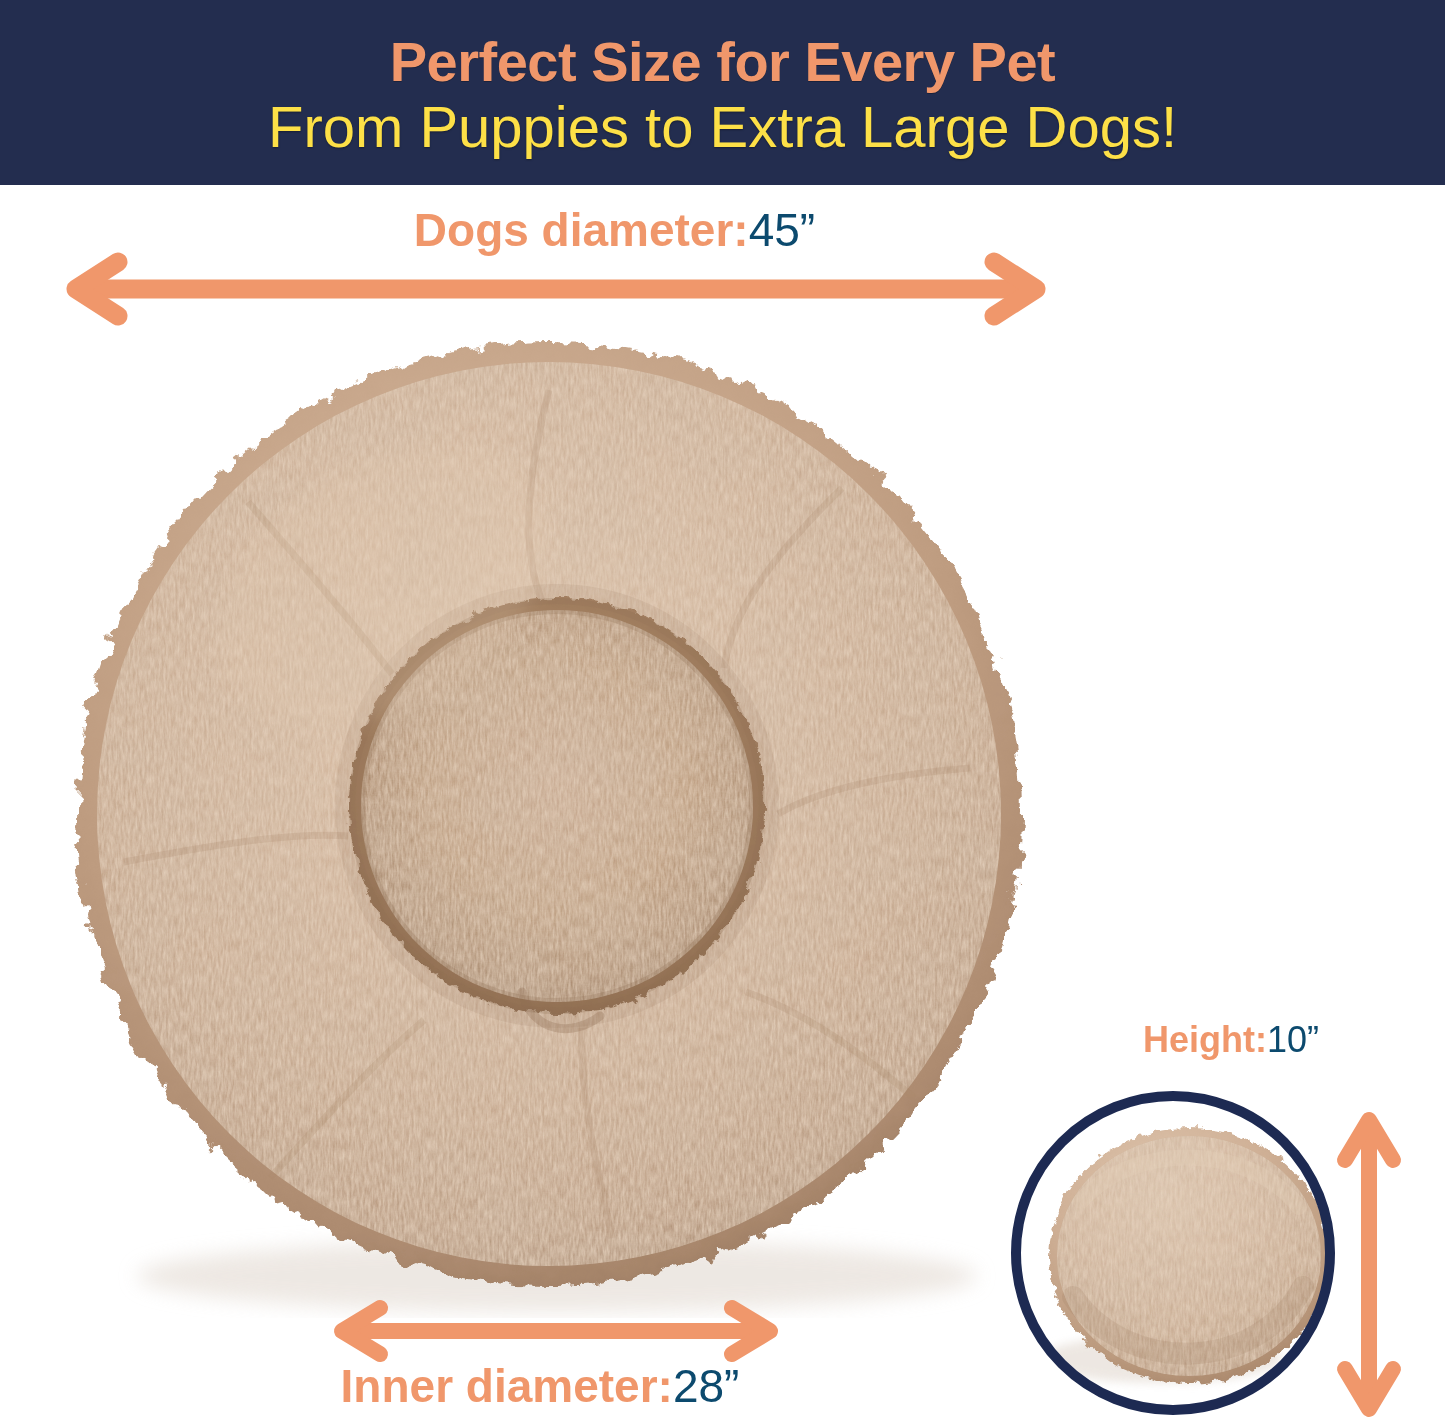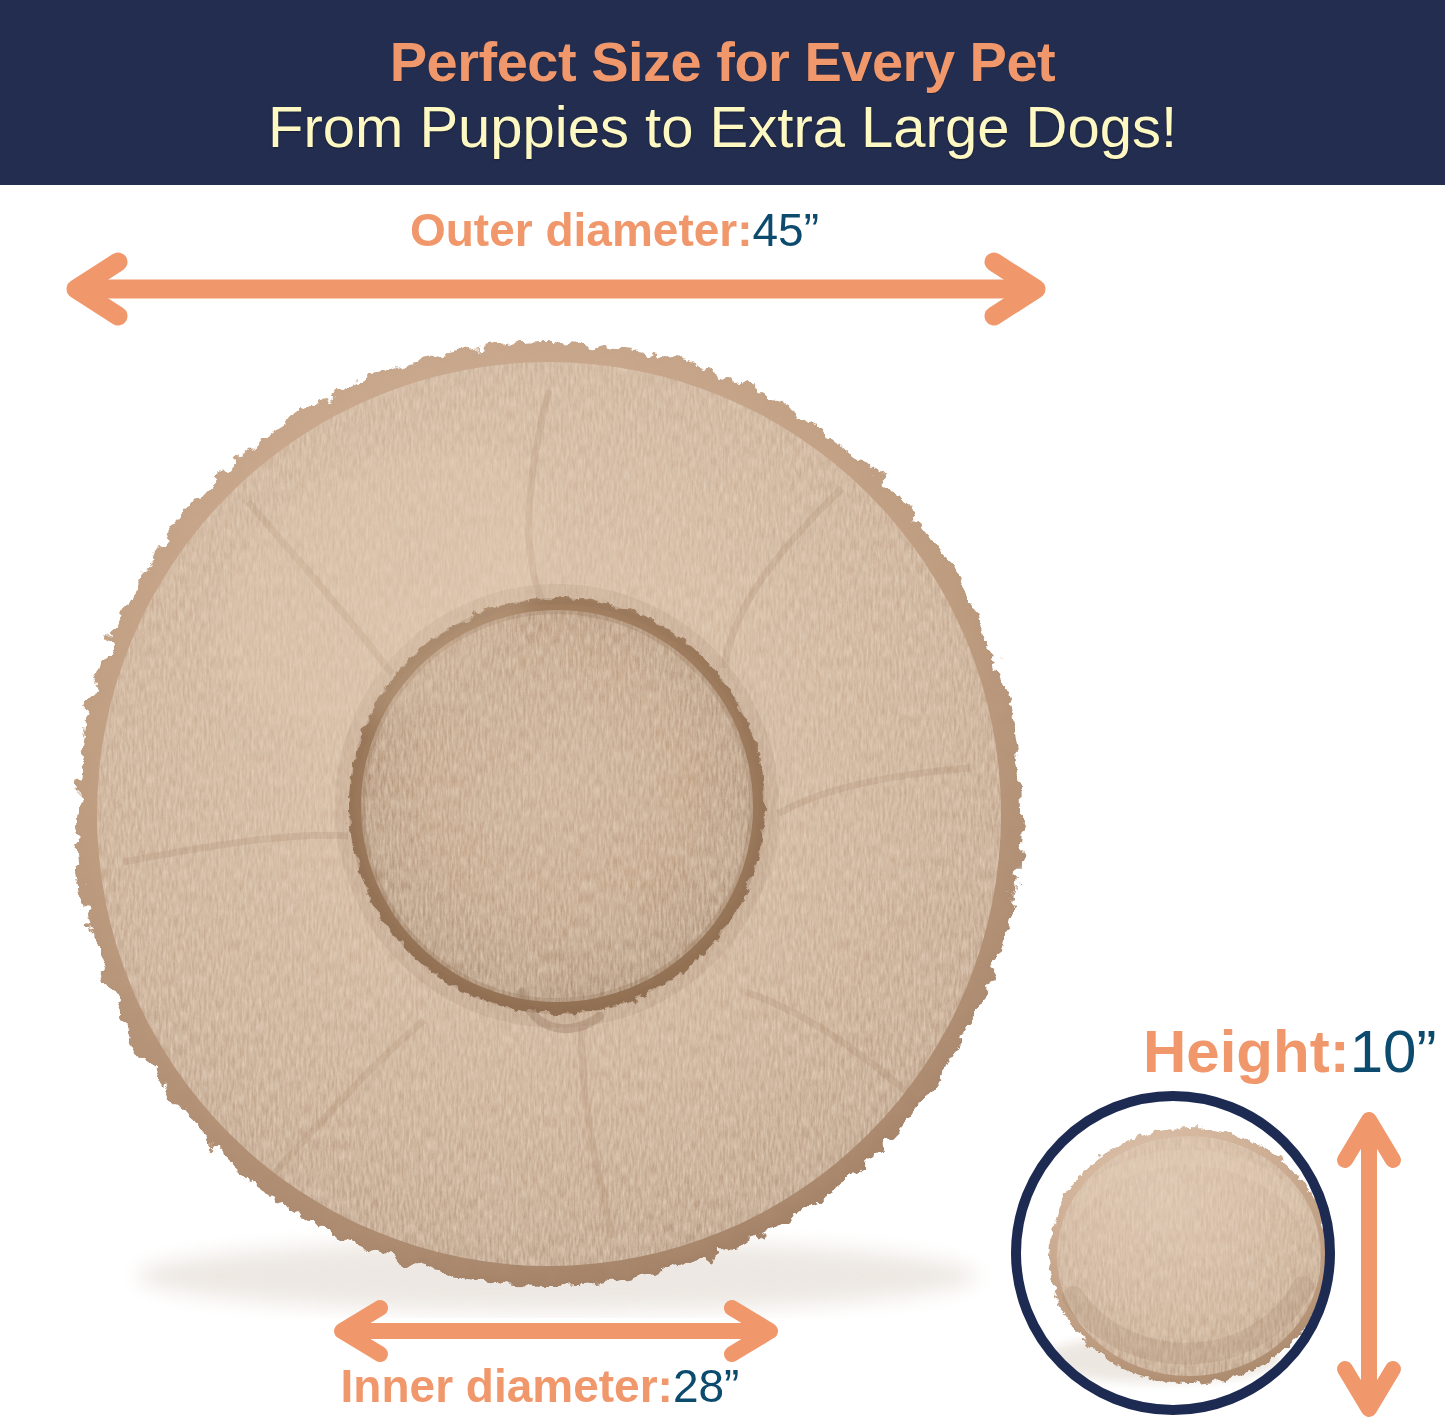--- a/index.html
+++ b/index.html
@@ -39,21 +39,21 @@
     font-weight: 700;
     letter-spacing: -0.5px;
     color: #F0976B;
     line-height: 1.05;
     white-space: nowrap;
     text-shadow: 0 1px 0 rgba(0,0,0,0.25);
   }
   .banner-sub {
     font-size: 58px;
     font-weight: 400;
-    color: #fef9c3;
+    color: #fde047;
     line-height: 1.05;
     white-space: nowrap;
     margin-top: 6px;
     text-shadow: 0 1px 2px rgba(0,0,0,0.35);
   }
 
   
   .dim-label {
     position: absolute;
     white-space: nowrap;
@@ -77,21 +77,21 @@
     width: 1060px;
     text-align: center;
     font-size: 46px;
     padding-left: 19px;
   }
   #inner-label .shift { position: relative; left: -9px; }
 
   #height-label {
     left: 1143px;
     top: 1022px;
-    font-size: 60px;
+    font-size: 36px;
   }
 
   
   .arrow-svg { position: absolute; overflow: visible; }
   #outer-arrow { left: 60px;  top: 252px;  width: 992px; height: 74px; }
   #inner-arrow { left: 330px; top: 1300px; width: 452px; height: 62px; }
   #height-arrow{ left: 1336px;top: 1108px; width: 66px;  height: 313px; }
 
   
   .bed-wrap { position: absolute; }
@@ -194,21 +194,21 @@
     </defs>
   </svg>
 
   <div class="banner">
     <div class="banner-title">Perfect Size for Every Pet</div>
     <div class="banner-sub">From Puppies to Extra Large Dogs!</div>
   </div>
 
   <div class="dim-label" id="outer-label">
     <span class="shift">
-      <span class="lbl">Outer diameter:</span><span class="val">45”</span>
+      <span class="lbl">Dogs diameter:</span><span class="val">45”</span>
     </span>
   </div>
 
   <svg class="arrow-svg" id="outer-arrow" viewBox="0 0 992 74" aria-hidden="true">
     <g fill="none" stroke="#F0976B" stroke-width="19" stroke-linecap="round" stroke-linejoin="round">
       <line x1="22" y1="37" x2="970" y2="37"></line>
       <polyline points="58,10 16,37 58,64"></polyline>
       <polyline points="934,10 976,37 934,64"></polyline>
     </g>
   </svg>

